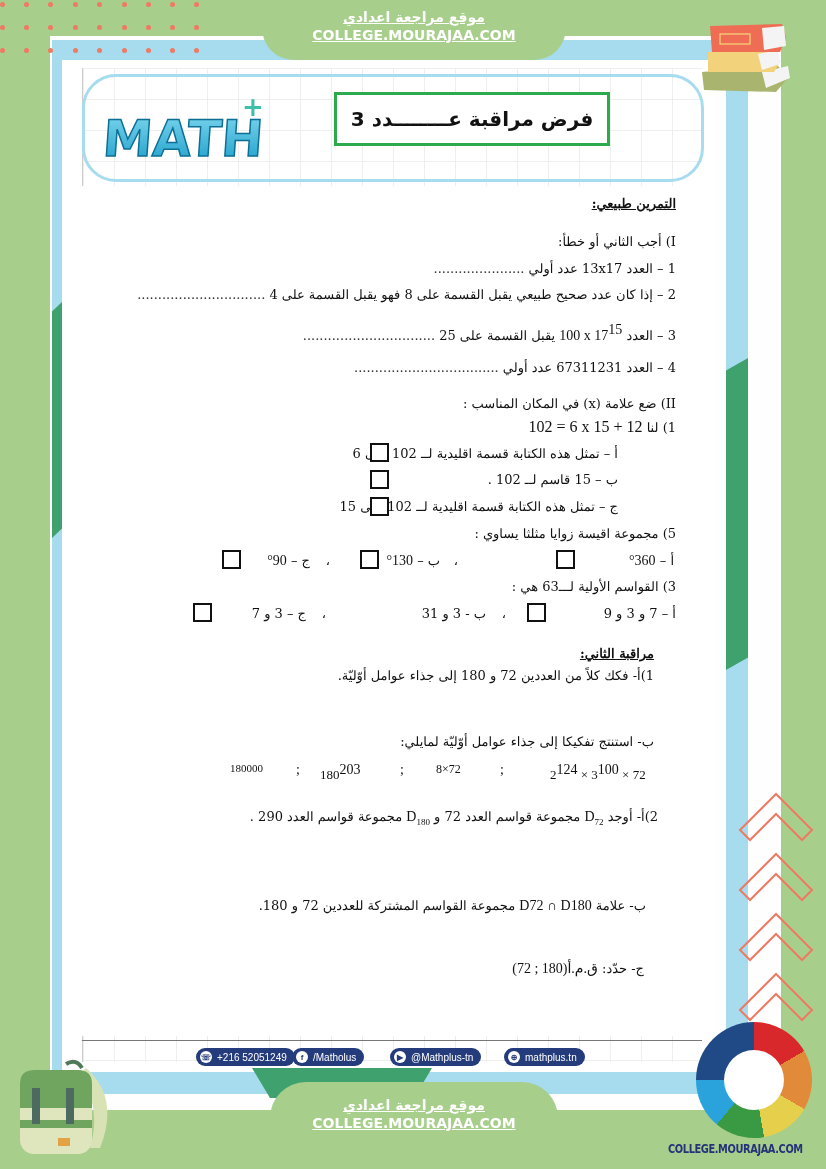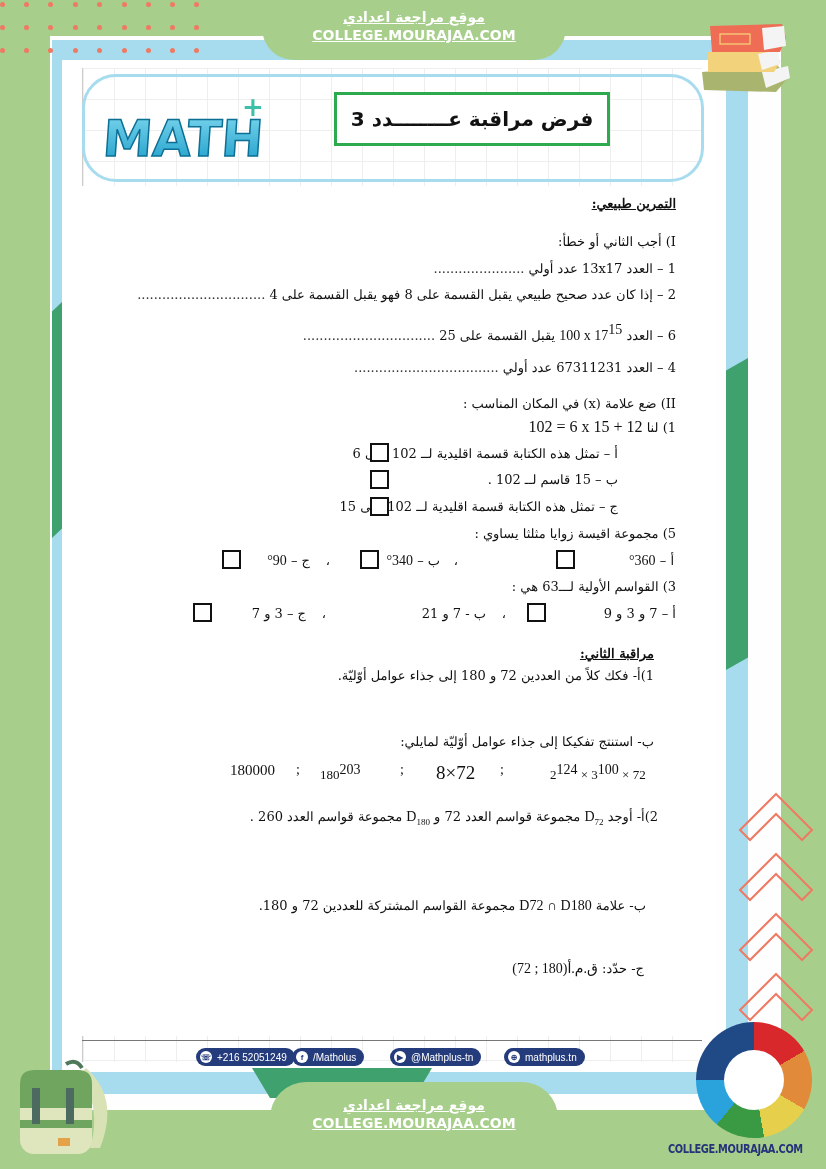--- a/index.html
+++ b/index.html
@@ -141,21 +141,21 @@
 
 <div class="line" style="top:261px">
   <span>1 – العدد 13x17 عدد أولي</span>
   <span class="dots-fill">......................</span>
 </div>
 <div class="line" style="top:287px">
   <span>2 – إذا كان عدد صحيح طبيعي يقبل القسمة على 8 فهو يقبل القسمة على 4</span>
   <span class="dots-fill">...............................</span>
 </div>
 <div class="line" style="top:322px">
-  <span>6 – العدد </span><span class="math" dir="ltr"><span>100 x 17</span><sup>15</sup></span><span> يقبل القسمة على 25</span>
+  <span>3 – العدد </span><span class="math" dir="ltr"><span>100 x 17</span><sup>15</sup></span><span> يقبل القسمة على 25</span>
   <span class="dots-fill">................................</span>
 </div>
 <div class="line" style="top:360px">
   <span>4 – العدد 67311231 عدد أولي</span>
   <span class="dots-fill">...................................</span>
 </div>
 
 <div class="line" style="top:396px">II) ضع علامة (x) في المكان المناسب :</div>
 <div class="line" style="top:418px">
   <span>1) لنا</span>
@@ -171,57 +171,57 @@
 
 <div class="line" style="top:526px">5) مجموعة اقيسة زوايا مثلثا يساوي :</div>
 <div class="line" style="top:553px;right:152px">
   <span>أ –</span>
   <span class="math">360°</span>
 </div>
 <div class="cbox" style="left:556px;top:550px"></div>
 <div class="line" style="top:553px;right:368px">،</div>
 <div class="line" style="top:553px;right:386px">
   <span>ب –</span>
-  <span class="math">340°</span>
+  <span class="math">130°</span>
 </div>
 <div class="cbox" style="left:360px;top:550px"></div>
 <div class="line" style="top:553px;right:496px">،</div>
 <div class="line" style="top:553px;right:516px">
   <span>ج –</span>
   <span class="math">90°</span>
 </div>
 <div class="cbox" style="left:222px;top:550px"></div>
 
 <div class="line" style="top:579px">3) القواسم الأولية لـــ63 هي :</div>
 <div class="line" style="top:606px;right:150px">أ – 7 و 3 و 9</div>
 <div class="cbox" style="left:527px;top:603px"></div>
 <div class="line" style="top:606px;right:320px">،</div>
-<div class="line" style="top:606px;right:340px">ب - 7 و 21</div>
+<div class="line" style="top:606px;right:340px">ب - 3 و 31</div>
 <div class="line" style="top:606px;right:500px">،</div>
 <div class="line" style="top:606px;right:520px">ج – 3 و 7</div>
 <div class="cbox" style="left:193px;top:603px"></div>
 
 <div class="line heading" style="top:646px;right:172px">مراقبة الثاني:</div>
 <div class="line" style="top:668px;right:172px">1)أ- فكك كلاً من العددين 72 و 180 إلى جذاء عوامل أوّليّة.</div>
 <div class="line" style="top:734px;right:172px">ب- استنتج تفكيكا إلى جذاء عوامل أوّليّة لمايلي:</div>
 
-<div class="math" style="position:absolute;top:762px;left:230px;font-size:15px">180000</div>
+<div class="math" style="position:absolute;top:762px;left:230px;font-size:11px">180000</div>
 <div class="math" style="position:absolute;top:762px;left:296px">;</div>
 <div class="math" style="position:absolute;top:762px;left:320px;font-size:13px"><span>180</span><sup>203</sup></div>
 <div class="math" style="position:absolute;top:762px;left:400px">;</div>
-<div class="math" style="position:absolute;top:762px;left:436px;font-size:19px">8×72</div>
+<div class="math" style="position:absolute;top:762px;left:436px;font-size:12px">8×72</div>
 <div class="math" style="position:absolute;top:762px;left:500px">;</div>
 <div class="math" style="position:absolute;top:762px;left:550px;font-size:13px"><span>2</span><sup>124</sup><span> × 3</span><sup>100</sup><span> × 72</span></div>
 
 <div class="line" style="top:809px;right:168px">
   <span>2)أ- أوجد</span>
   <span class="math" dir="ltr"><span>D</span><sub>72</sub></span>
   <span>مجموعة قواسم العدد 72 و</span>
   <span class="math" dir="ltr"><span>D</span><sub>180</sub></span>
-  <span>مجموعة قواسم العدد 260 .</span>
+  <span>مجموعة قواسم العدد 290 .</span>
 </div>
 
 <div class="line" style="top:898px;right:180px">
   <span>ب- علامة</span>
   <span class="math" dir="ltr">D72 ∩ D180</span>
   <span>مجموعة القواسم المشتركة للعددين 72 و 180.</span>
 </div>
 
 <div class="line" style="top:960px;right:182px">
   <span>ج- حدّد:</span>

